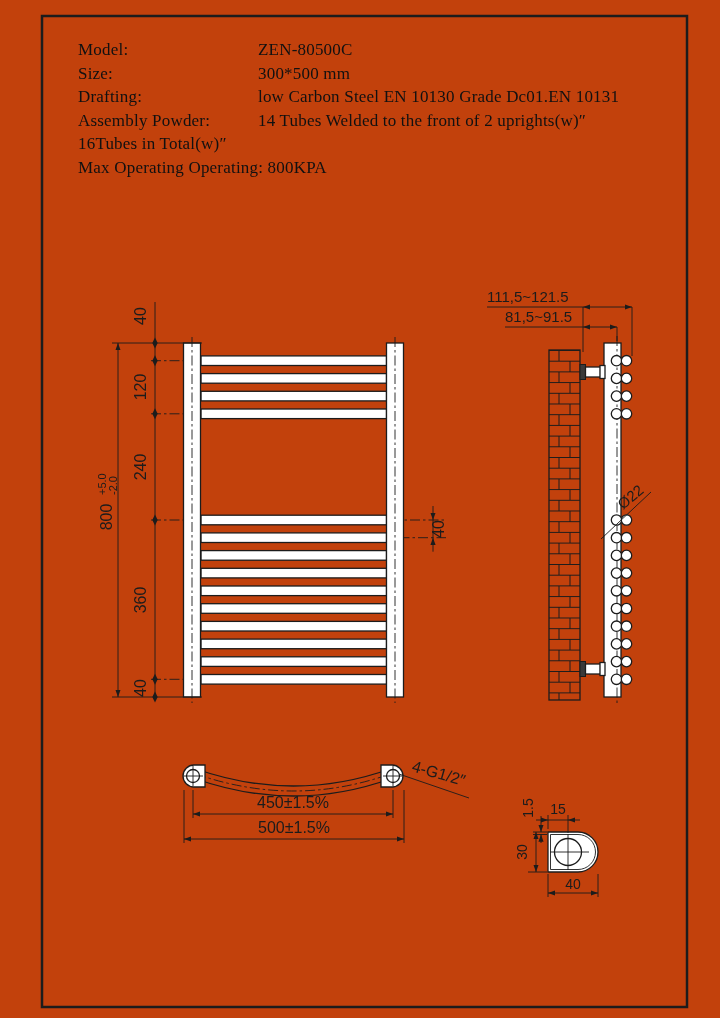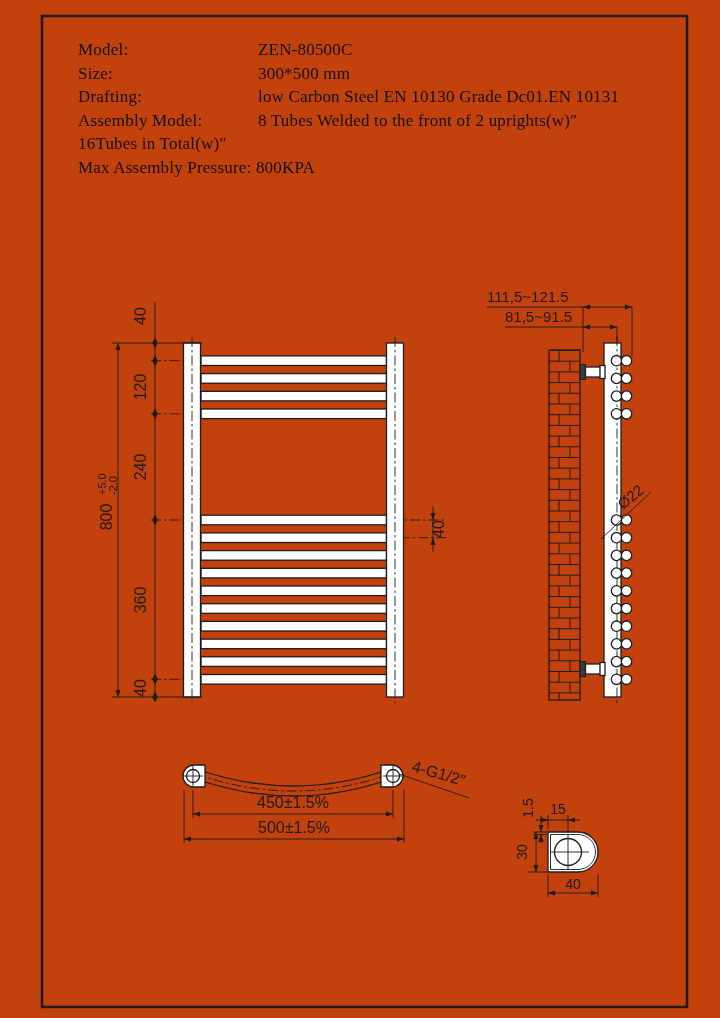--- a/index.html
+++ b/index.html
@@ -36,28 +36,28 @@
     </div>
     <div class="spec-row">
       <span class="spec-label">Size:</span>
       <span class="spec-value">300*500 mm</span>
     </div>
     <div class="spec-row">
       <span class="spec-label">Drafting:</span>
       <span class="spec-value">low Carbon Steel  EN 10130 Grade Dc01.EN 10131</span>
     </div>
     <div class="spec-row">
-      <span class="spec-label">Assembly Model:</span>
-      <span class="spec-value">8 Tubes Welded to the front of 2 uprights(w)″</span>
+      <span class="spec-label">Assembly Powder:</span>
+      <span class="spec-value">14 Tubes Welded to the front of 2 uprights(w)″</span>
     </div>
     <div class="spec-row">
       <span>16Tubes in Total(w)″</span>
     </div>
     <div class="spec-row">
-      <span>Max Assembly Pressure: 800KPA</span>
+      <span>Max Operating Operating: 800KPA</span>
     </div>
   </div>
 
   <svg width="720" height="1018" viewBox="0 0 720 1018">
     <defs>
       <marker id="arr" viewBox="0 0 10 10" refX="9" refY="5" markerWidth="9" markerHeight="9" orient="auto-start-reverse">
         <path d="M0,1.8 L9,5 L0,8.2 Z" fill="#1c1c1c"></path>
       </marker>
       <pattern id="brick" x="549" y="350" width="31" height="21.4" patternUnits="userSpaceOnUse">
         <path d="M0,0.5 H31 M0,11.2 H31 M10,0.5 V11.2 M21,11.2 V21.9" stroke="#1c1c1c" stroke-width="1" fill="none"></path>

